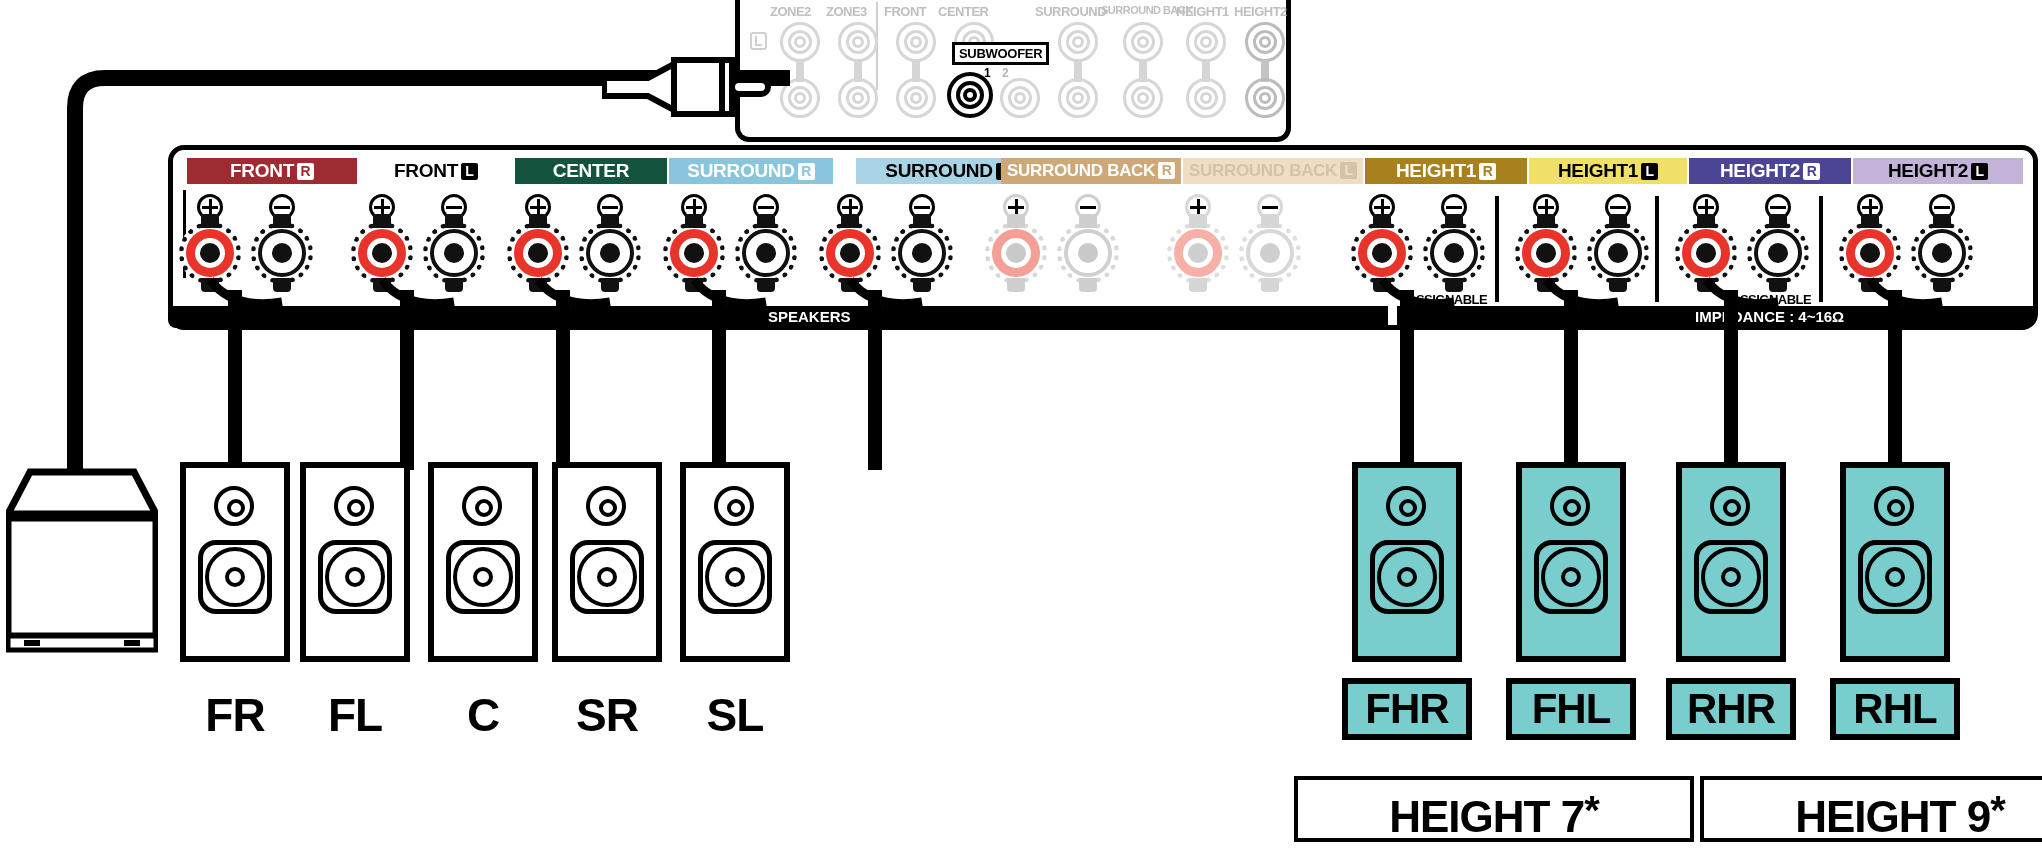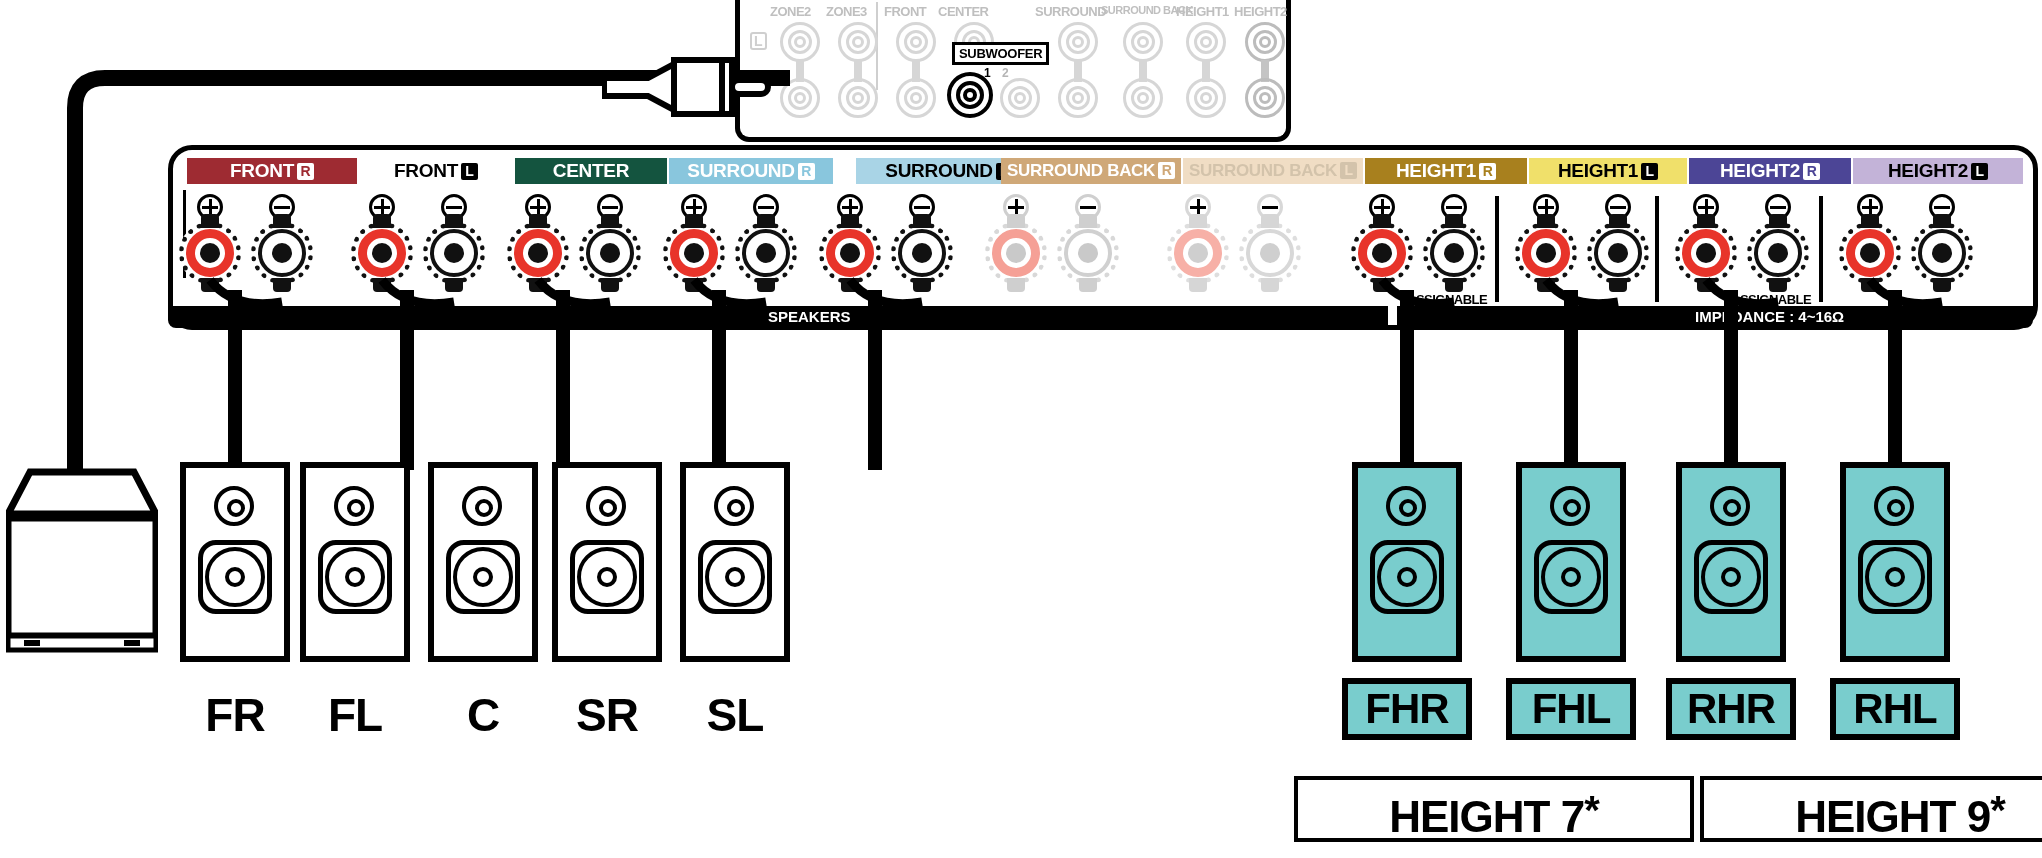--- a/index.html
+++ b/index.html
@@ -29,21 +29,21 @@
            font-weight:bold;font-size:13px;padding:1px 4px;letter-spacing:-0.3px;
            white-space:nowrap;z-index:6;}
   .sub-num{position:absolute;font-weight:bold;font-size:12px;z-index:6;}
 
   
   #rca{position:absolute;z-index:7;}
   #subcable{position:absolute;z-index:5;}
 
   
   #amp{position:absolute;left:168px;top:145px;width:1870px;height:185px;
-       border:5px solid #000;border-radius:24px;box-sizing:border-box;background:#fff;}
+       border:5px solid #000;border-radius:16px;box-sizing:border-box;background:#fff;}
   .chip{position:absolute;top:8px;height:26px;line-height:26px;text-align:center;
         font-weight:bold;font-size:19px;color:#fff;white-space:nowrap;
         letter-spacing:-0.3px;box-sizing:border-box;}
   .chip .lr{display:inline-block;width:17px;height:17px;line-height:17px;
             font-size:14px;text-align:center;vertical-align:1px;margin-left:3px;
             border-radius:2px;}
   .post{position:absolute;width:62px;height:62px;}
   .post .knurl{position:absolute;left:0;top:0;width:62px;height:62px;border-radius:50%;
                box-sizing:border-box;border:5px dotted #111;background:#fff;}
   .post .ring{position:absolute;left:7px;top:7px;width:48px;height:48px;border-radius:50%;

